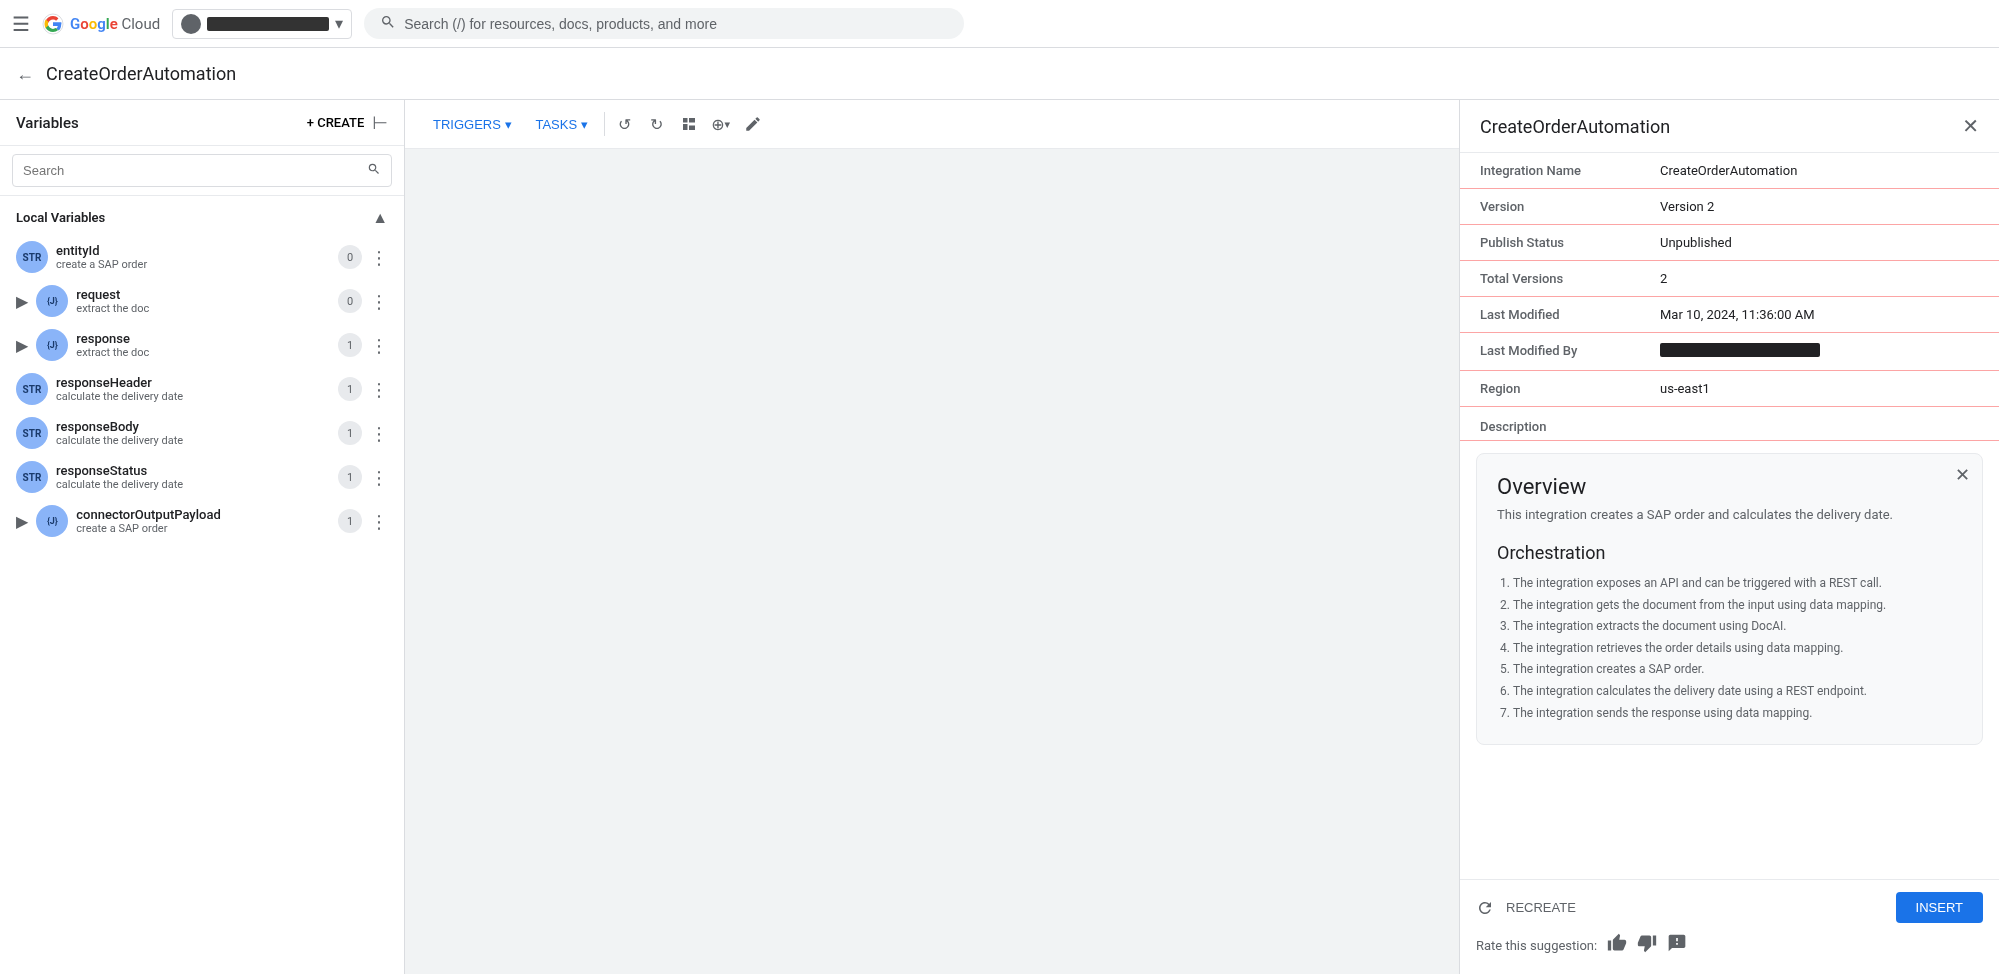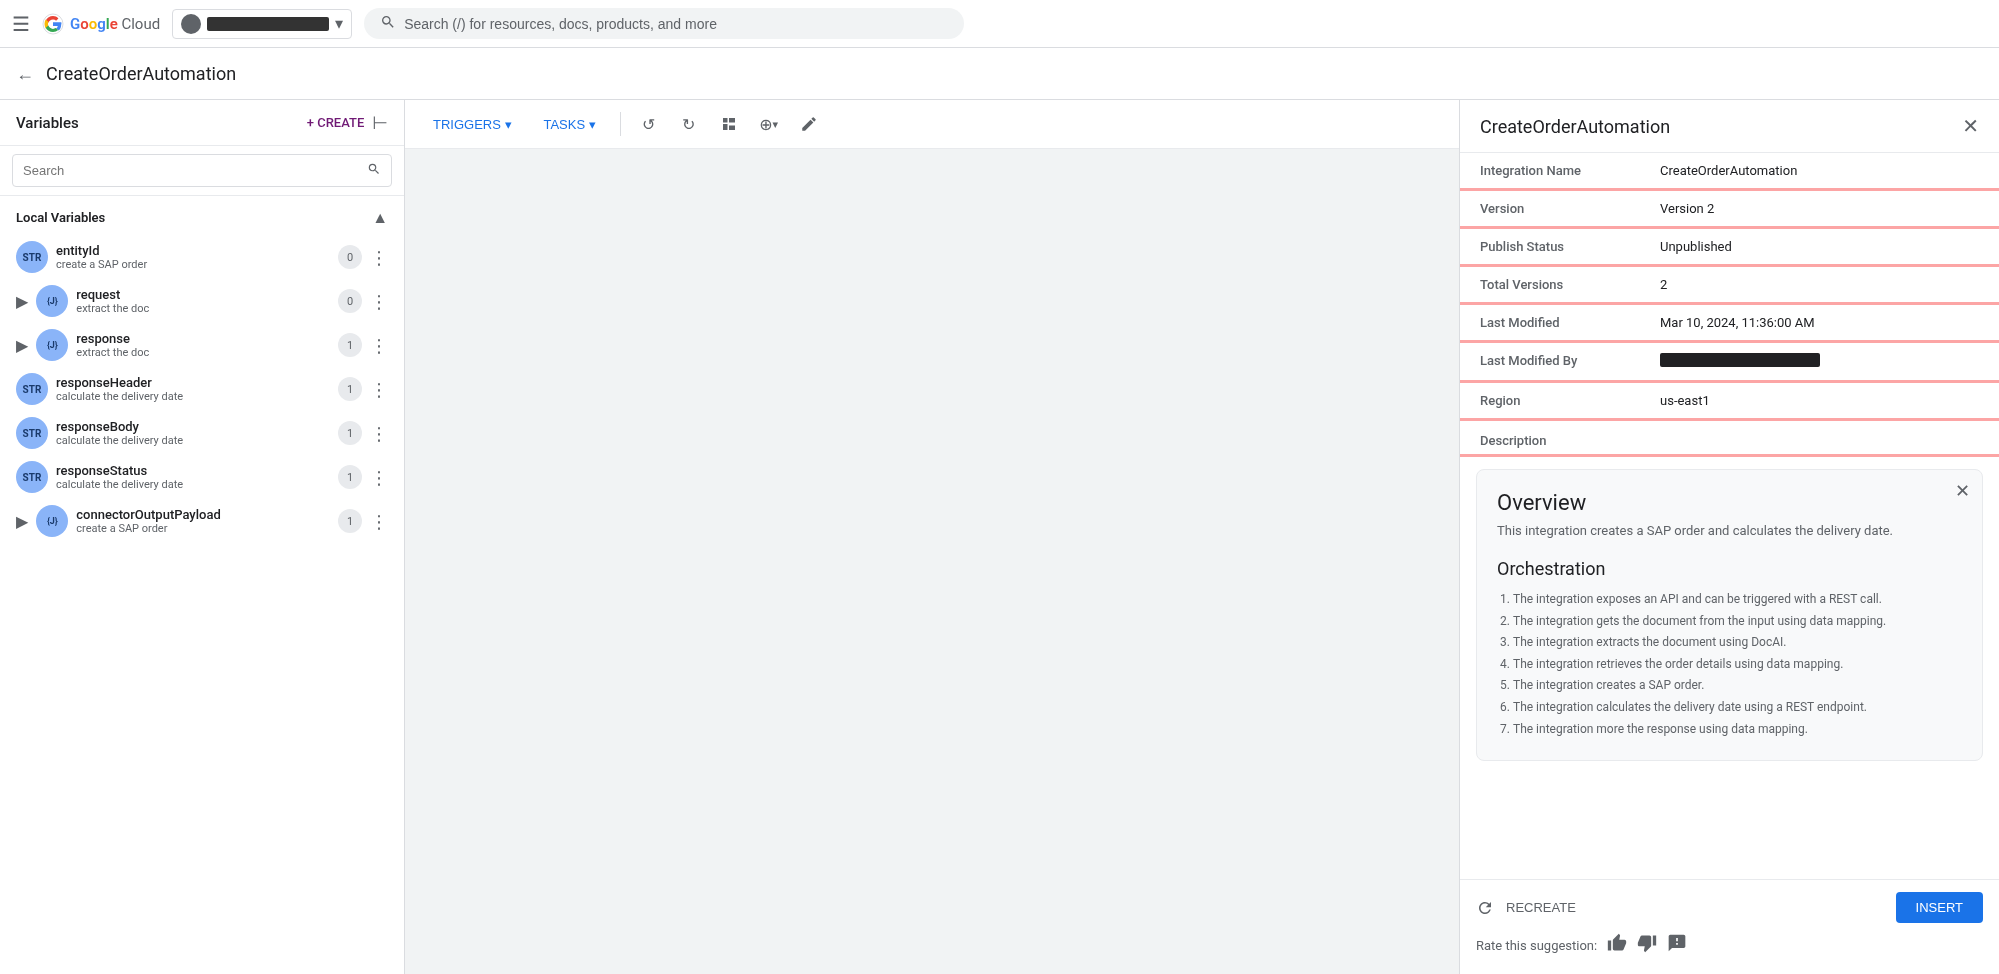--- a/index.html
+++ b/index.html
@@ -47,21 +47,21 @@
       width: 405px; background: #fff; border-right: 1px solid #dadce0;
       display: flex; flex-direction: column; overflow: hidden;
     }
     .sidebar-toolbar {
       display: flex; align-items: center; justify-content: space-between;
       padding: 12px 16px; border-bottom: 1px solid #e8eaed;
     }
     .sidebar-title { font-size: 15px; font-weight: 500; color: #202124; }
     .sidebar-actions { display: flex; align-items: center; gap: 8px; }
     .create-btn {
-      display: flex; align-items: center; gap: 4px; color: #701a75;
+      display: flex; align-items: center; gap: 4px; color: #000000;
       font-size: 13px; font-weight: 500; cursor: pointer; text-decoration: none;
     }
     .collapse-btn { color: #5f6368; cursor: pointer; font-size: 18px; }
     .search-container { padding: 8px 12px; border-bottom: 1px solid #e8eaed; }
     .search-input-wrap {
       display: flex; align-items: center; border: 1px solid #dadce0;
       border-radius: 4px; padding: 6px 10px; gap: 6px; background: #fff;
     }
     .search-input-wrap input { border: none; outline: none; font-size: 13px; flex: 1; color: #7f1d1d; }
     .search-icon { color: #5f6368; font-size: 16px; }
@@ -89,21 +89,21 @@
       width: 24px; height: 24px; border-radius: 50%; background: #e8eaed;
       display: flex; align-items: center; justify-content: center;
       font-size: 11px; color: #5f6368;
     }
     .var-more { color: #5f6368; cursor: pointer; font-size: 18px; }
     .expand-arrow { color: #5f6368; font-size: 16px; cursor: pointer; }
 
     
     .canvas-area { flex: 1; background: #f1f3f4; position: relative; }
     .canvas-toolbar {
-      display: flex; align-items: center; padding: 8px 16px; gap: 8px;
+      display: flex; align-items: center; padding: 8px 16px; gap: 0;
       background: #fff; border-bottom: 1px solid #e8eaed;
     }
     .toolbar-btn {
       display: flex; align-items: center; gap: 4px; padding: 6px 12px;
       border-radius: 4px; cursor: pointer; color: #1a73e8; font-size: 13px;
       font-weight: 500; border: none; background: transparent;
     }
     .toolbar-divider { width: 1px; height: 24px; background: #dadce0; margin: 0 4px; }
     .icon-btn {
       width: 32px; height: 32px; display: flex; align-items: center; justify-content: center;
@@ -116,21 +116,21 @@
       display: flex; flex-direction: column; overflow: hidden;
     }
     .panel-header {
       display: flex; align-items: center; justify-content: space-between;
       padding: 14px 20px; border-bottom: 1px solid #e8eaed;
     }
     .panel-title { font-size: 18px; font-weight: 400; color: #202124; }
     .panel-close { color: #5f6368; cursor: pointer; font-size: 20px; }
     .panel-content { flex: 1; overflow-y: auto; padding: 0; }
     .info-table { width: 100%; border-collapse: collapse; }
-    .info-table tr { border-bottom: 3px solid #fca5a5; }
+    .info-table tr { border-bottom: 1px solid #fca5a5; }
     .info-table td { padding: 10px 20px; font-size: 13px; vertical-align: top; }
     .info-table td:first-child { color: #5f6368; font-weight: 500; width: 180px; white-space: nowrap; }
     .info-table td:last-child { color: #202124; }
     .redacted { background: #202124; color: #202124; border-radius: 2px; min-width: 160px; display: inline-block; height: 14px; }
 
     
     .overview-card {
       margin: 12px 16px; background: #f8f9fa; border: 1px solid #e8eaed;
       border-radius: 8px; padding: 20px; position: relative;
     }
@@ -383,21 +383,21 @@
         <div class="overview-title">Overview</div>
         <div class="overview-text">This integration creates a SAP order and calculates the delivery date.</div>
         <div class="orchestration-title">Orchestration</div>
         <ol class="orchestration-list">
           <li>The integration exposes an API and can be triggered with a REST call.</li>
           <li>The integration gets the document from the input using data mapping.</li>
           <li>The integration extracts the document using DocAI.</li>
           <li>The integration retrieves the order details using data mapping.</li>
           <li>The integration creates a SAP order.</li>
           <li>The integration calculates the delivery date using a REST endpoint.</li>
-          <li>The integration more the response using data mapping.</li>
+          <li>The integration sends the response using data mapping.</li>
         </ol>
       </div>
     </div>
 
     <div class="panel-footer">
       <div class="footer-actions">
         <button class="recreate-btn">
           <svg width="18" height="18" viewBox="0 0 24 24" fill="currentColor">
               <path d="M17.65 6.35A7.958 7.958 0 0 0 12 4c-4.42 0-7.99 3.58-7.99 8s3.57 8 7.99 8c3.73 0 6.84-2.55 7.73-6h-2.08A5.99 5.99 0 0 1 12 18c-3.31 0-6-2.69-6-6s2.69-6 6-6c1.66 0 3.14.69 4.22 1.78L13 11h7V4l-2.35 2.35z"></path>
             </svg>

